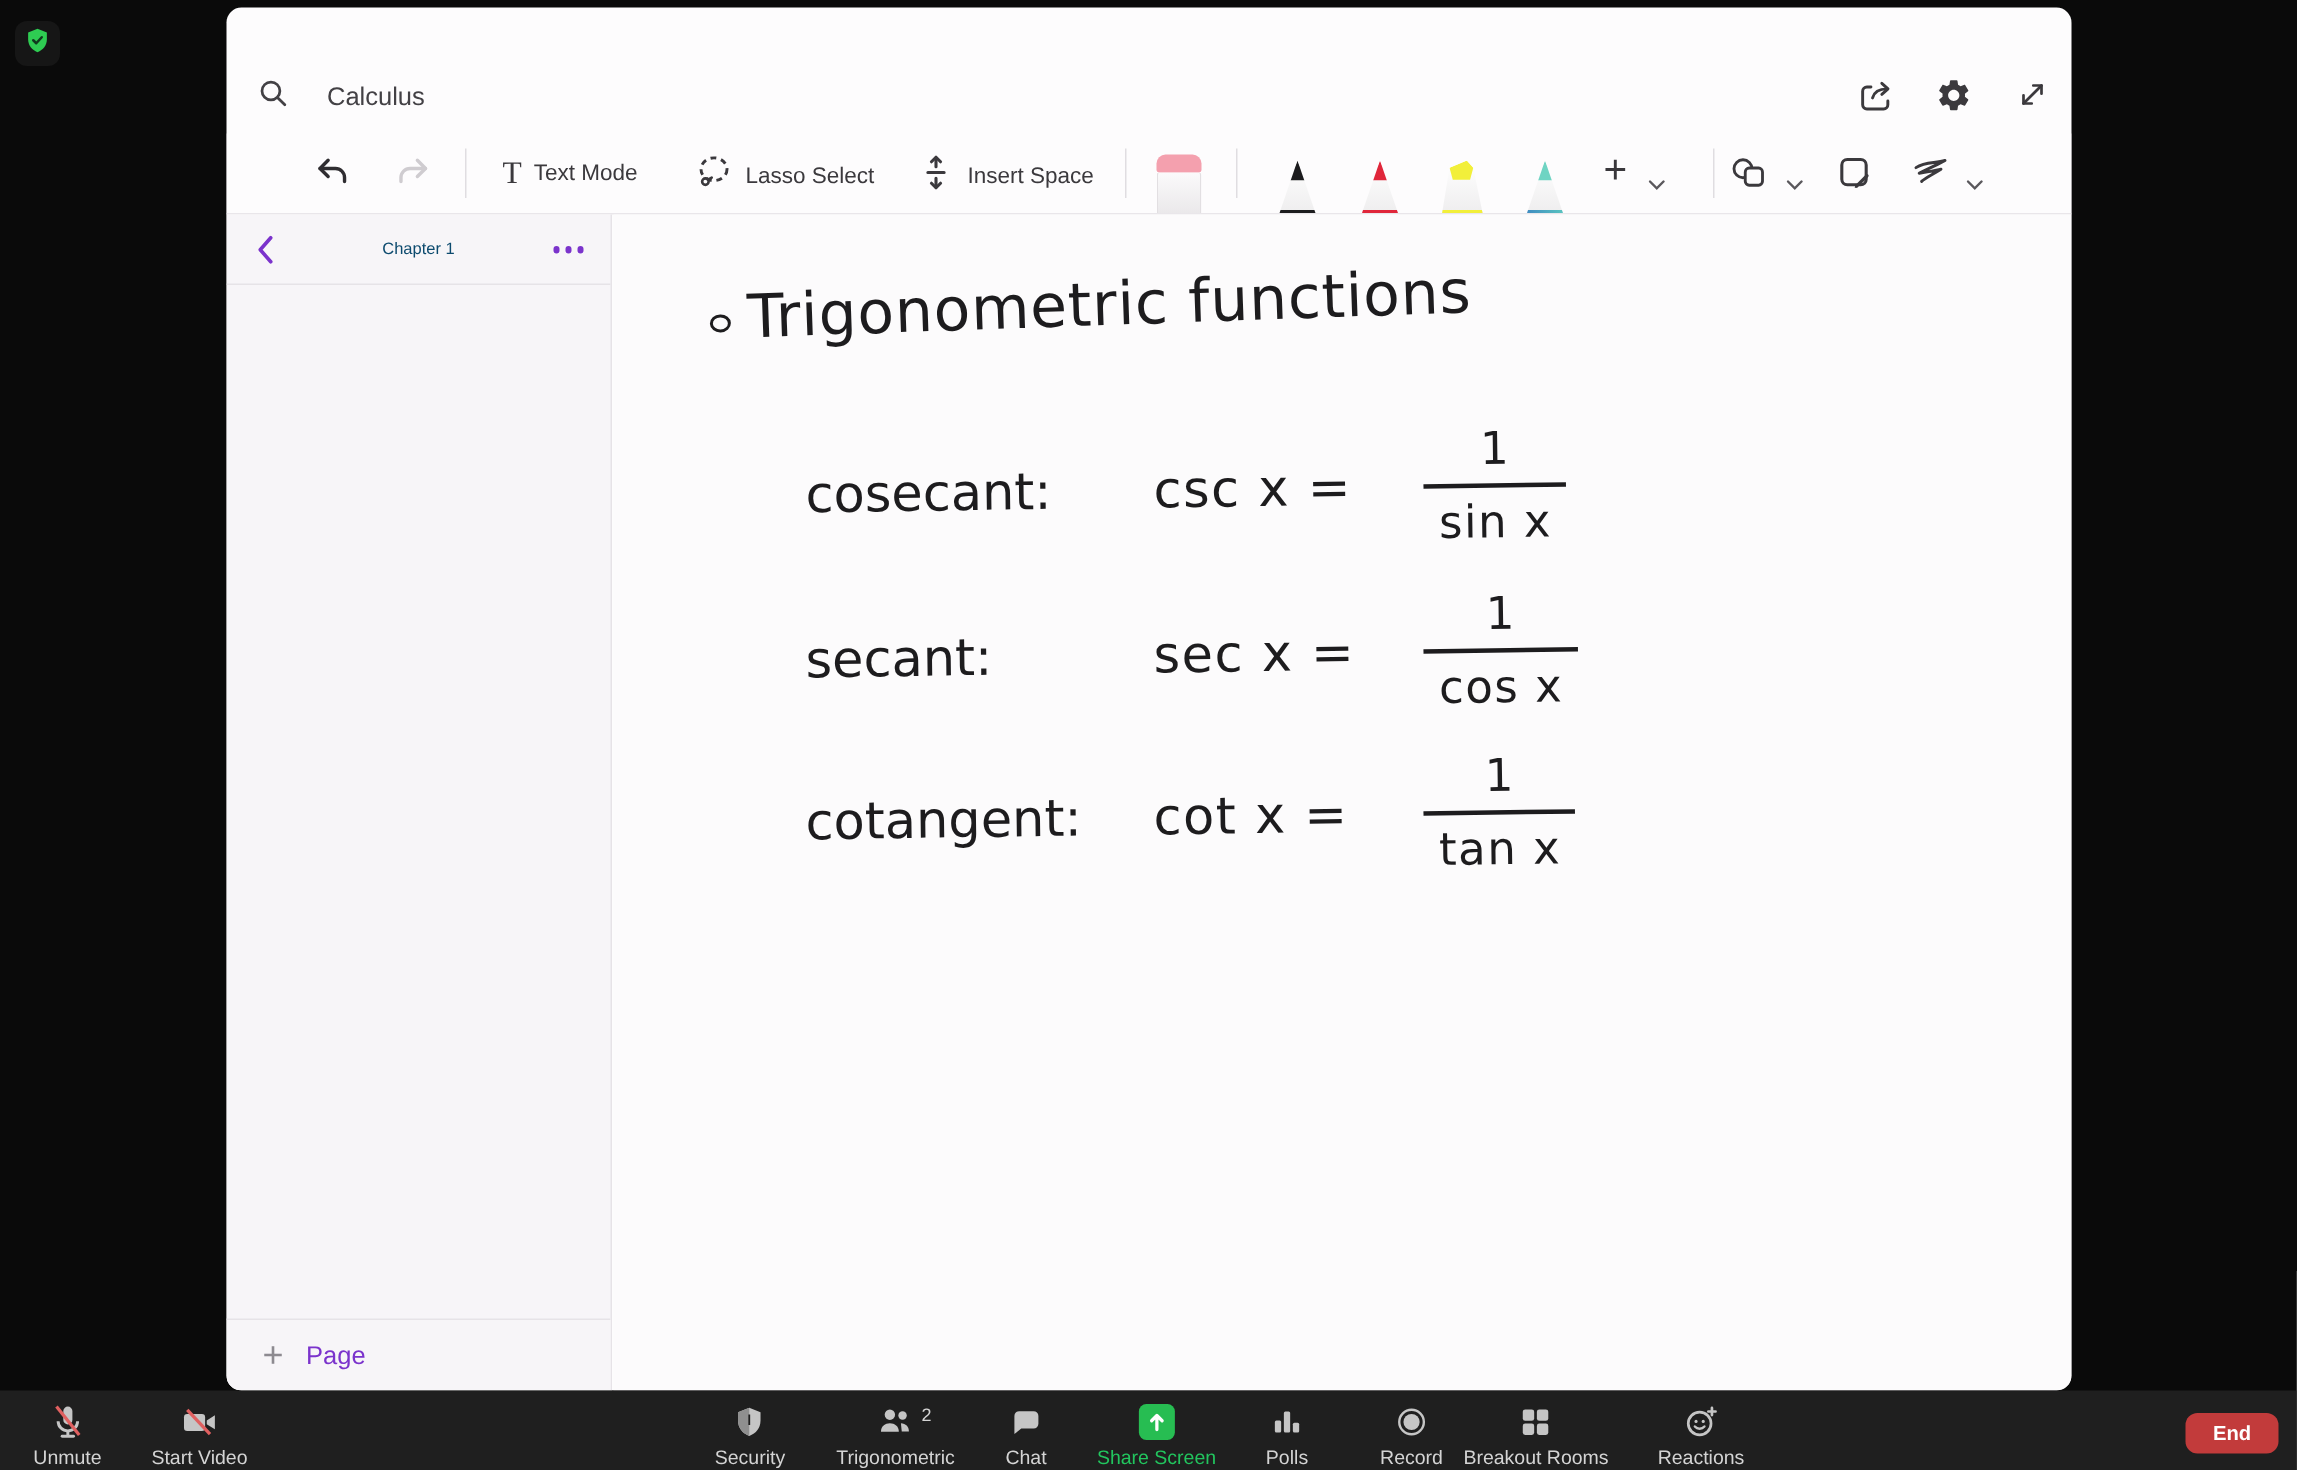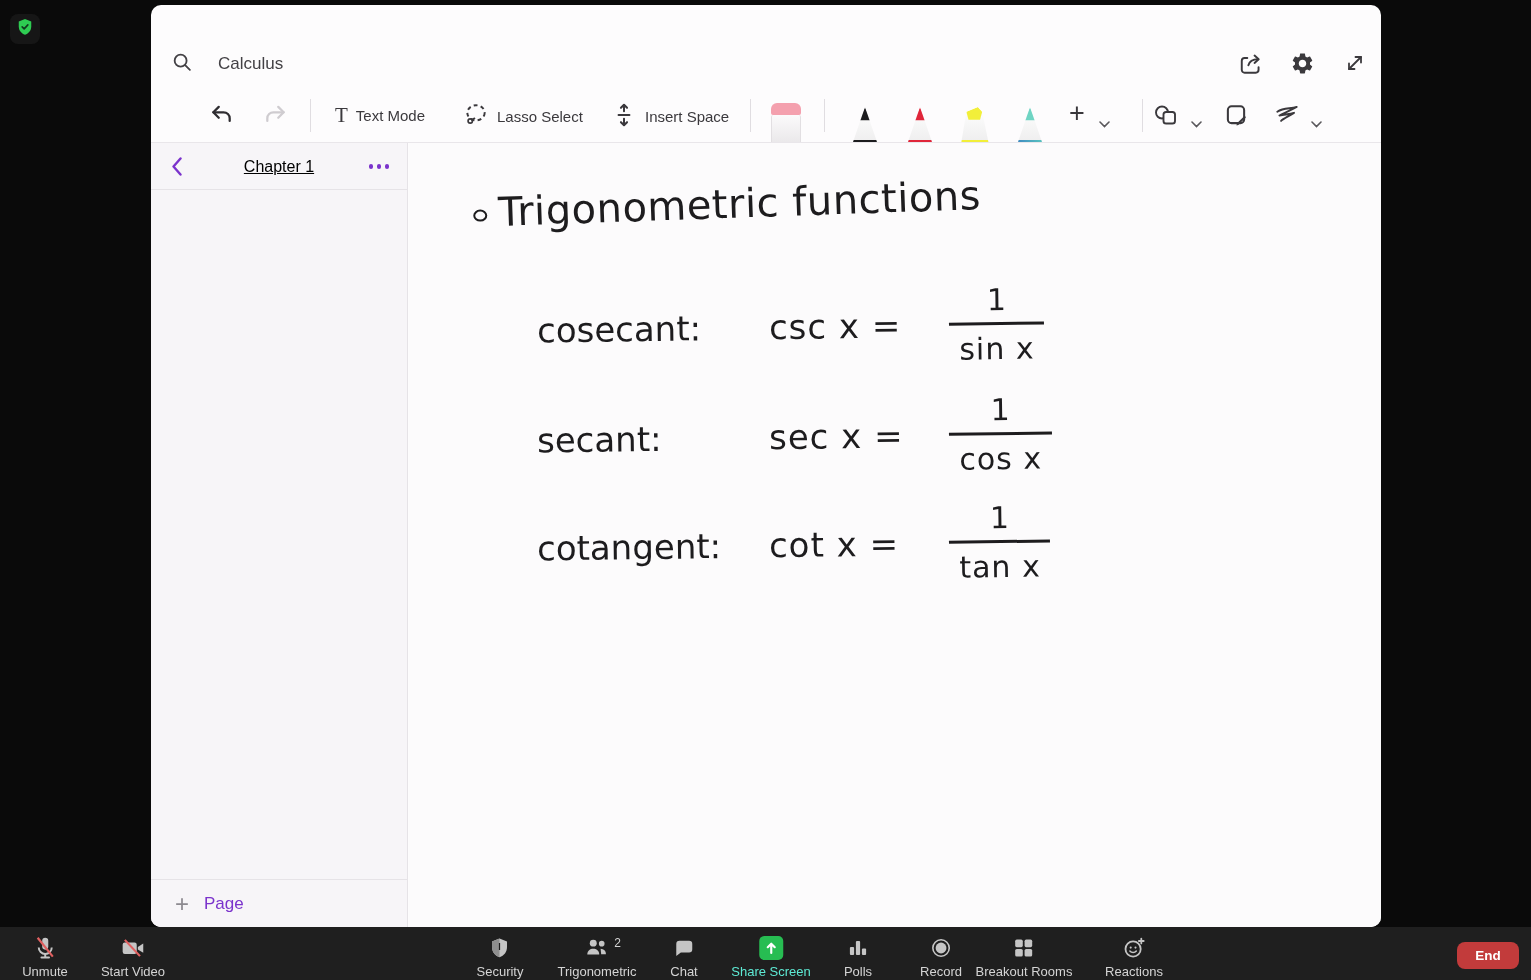--- a/index.html
+++ b/index.html
@@ -35,21 +35,21 @@
   .pen { position:absolute; top:18px; width:36px; height:40px; clip-path:polygon(50% 0, 88% 100%, 12% 100%); cursor:pointer; }
   .pen .pbody { position:absolute; inset:0; background:linear-gradient(180deg,#ffffff,#ecebec); }
   .pen .tip { position:absolute; inset:0; clip-path:polygon(50% 0, 66% 33%, 34% 33%); }
   .pen .band { position:absolute; left:0; right:0; bottom:0; height:7px; }
   .pen.hl { clip-path:polygon(26% 12%, 58% 0, 70% 12%, 90% 100%, 10% 100%); }
   .pen.hl .tip { clip-path:polygon(26% 12%, 58% 0, 70% 12%, 64% 32%, 32% 32%); }
 
   
   .app-sidebar { position:absolute; left:0; top:138px; width:257px; bottom:0; background:#f7f5f8; border-right:1px solid #e6e3e7; }
   .sb-header { position:relative; height:47px; border-bottom:1px solid #e6e3e7; }
-  .sb-title { text-align:center; line-height:47px; font-size:16px; color:#000000;text-decoration:underline; }
+  .sb-title { text-align:center; line-height:47px; font-size:11px; color:#0c4a6e; }
   .sb-back { position:absolute; left:20px; top:14px; cursor:pointer; }
   .sb-dots { position:absolute; right:18px; top:21px; display:flex; gap:3.5px; cursor:pointer; }
   .sb-dots i { width:4.5px; height:4.5px; border-radius:50%; background:#7b33cc; }
   .section-item { position:relative; height:69px; background:#c9c5c9; padding:11px 16px; cursor:pointer; }
   .section-title { font-size:17px; color:#1b191d; }
   .section-sub { font-size:14px; color:#454349; margin-top:6px; }
   .section-thumb { position:absolute; right:15px; top:9px; width:46px; height:51px; border-radius:7px; background:rgba(255,255,255,0.30); border:1px solid rgba(85,85,90,0.35); }
   .section-thumb i { display:block; height:2px; background:rgba(110,110,118,0.35); margin:7px 6px 0; }
   .add-page { position:absolute; left:0; right:0; bottom:0; height:48px; border-top:1px solid #e6e3e7; display:flex; align-items:center; gap:15px; padding-left:24px; cursor:pointer; background:#f7f5f8; }
   .add-page .ap-plus { font-size:24px; color:#8d8a90; }
@@ -64,21 +64,21 @@
   .hw-label { width:232px; }
   .hw-expr { width:176px; letter-spacing:1px; }
   .frac { display:inline-flex; flex-direction:column; align-items:center; font-size:30px; margin-left:4px; }
   .frac .num { padding:0 6px 5px; }
   .frac .den { border-top:3px solid #1d1c1e; padding:6px 10px 0; letter-spacing:1px; }
 
   
   .meeting-bar { position:absolute; left:0; right:0; bottom:0; height:53px; background:#1f1f1f; }
   .mi { position:absolute; top:8px; transform:translateX(-50%); display:flex; flex-direction:column; align-items:center; gap:3px; color:#d4d4d4; font-size:13px; cursor:pointer; white-space:nowrap; }
   .mi .ic { height:26px; display:flex; align-items:center; justify-content:center; position:relative; }
-  .mi.green { color:#5eead4; }
+  .mi.green { color:#22c55e; }
   .green-sq { width:24px; height:24px; background:#27bd52; border-radius:5px; display:flex; align-items:center; justify-content:center; }
   .p-count { position:absolute; right:-11px; top:1px; font-size:12px; color:#d4d4d4; }
   .end-btn { position:absolute; left:1457px; top:942px; width:62px; height:27px; background:#c23b3b; border-radius:8px; color:#fff; font-weight:bold; font-size:13.5px; display:flex; align-items:center; justify-content:center; cursor:pointer; }
 </style>
 </head>
 <body>
 
 <div class="stage">
 
   <div class="sec-badge">

